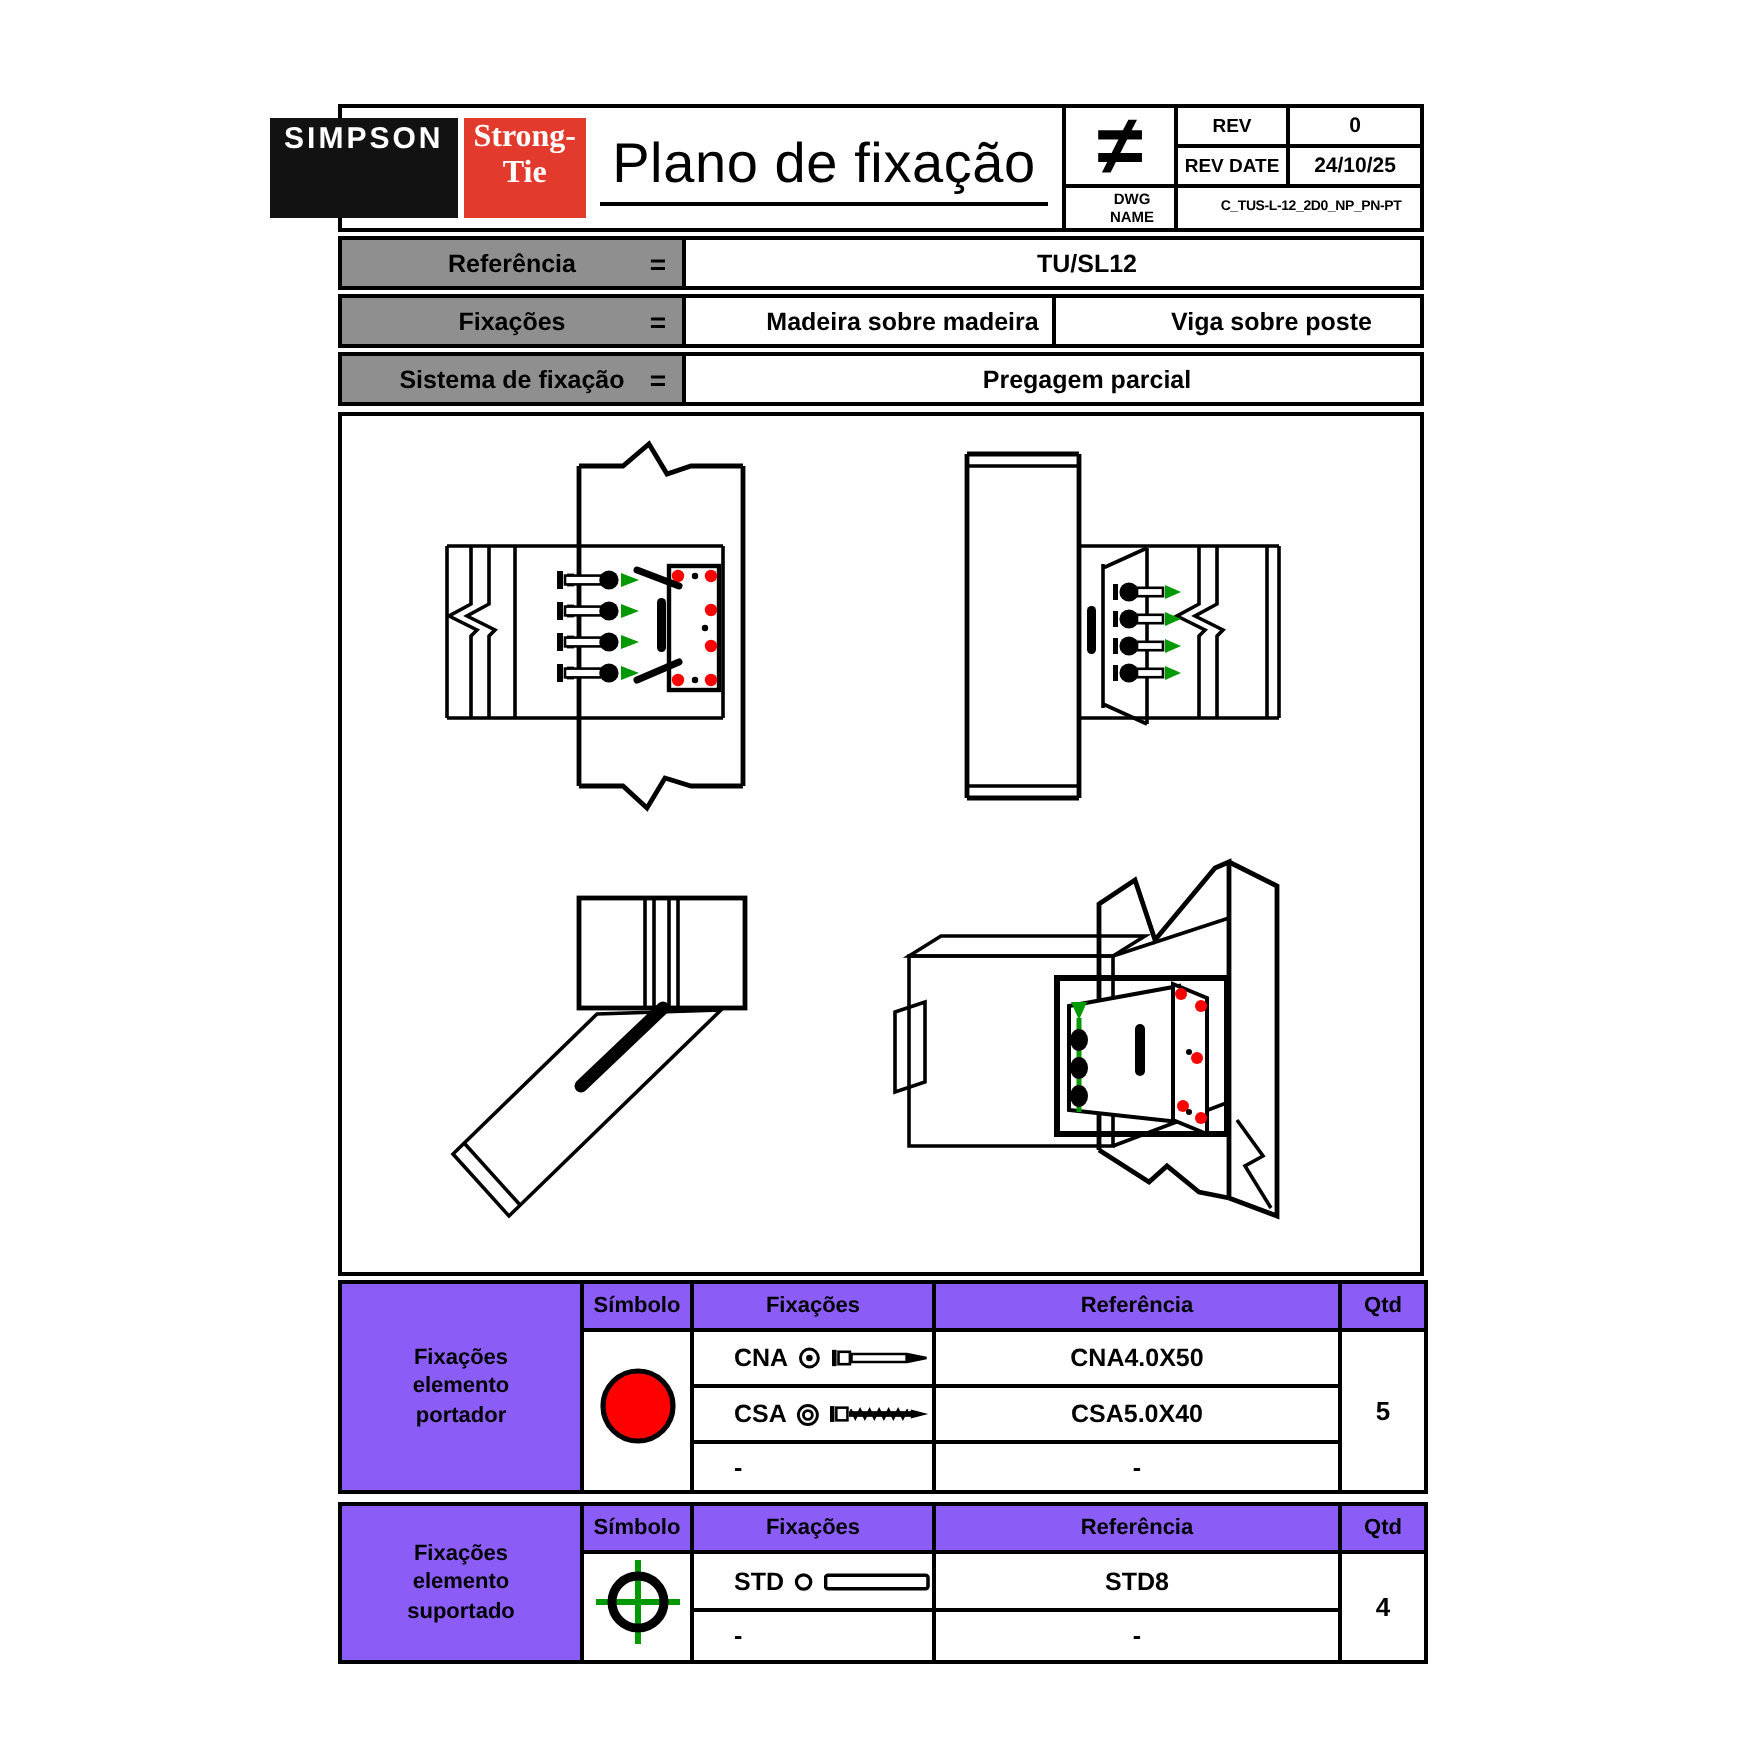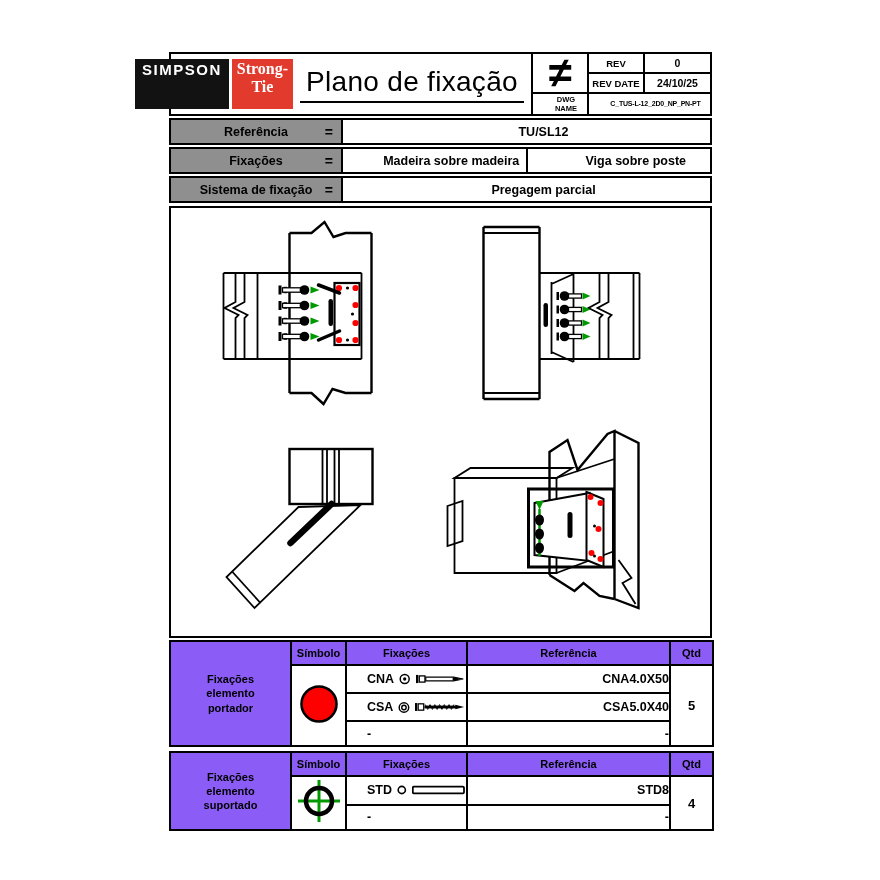--- a/index.html
+++ b/index.html
@@ -47,21 +47,21 @@
 
   
   .ftable { border-collapse:collapse; width:543px; margin-top:2px; table-layout:fixed; }
   .ftable td { border:2.5px solid #000; vertical-align:middle; }
   .g { background:#8b5cf6; font-weight:bold; font-size:11px; text-align:center; }
   .grouplabel { line-height:1.3; padding:0 14px; }
   .hrow td { height:24px; }
   .symcell { text-align:center; }
   .fixcell { padding-left:20px; height:28px; }
   .fixinner { display:flex; align-items:center; gap:5px; font-weight:bold; font-size:12.5px; }
-  .refcell { text-align:right; font-weight:bold; font-size:12.5px; }
+  .refcell { text-align:center; font-weight:bold; font-size:12.5px; }
   .qtycell { text-align:center; font-weight:bold; font-size:13px; }
   .dashrow td { height:25px; }
   .t2 { margin-top:4px; }
 </style>
 </head>
 <body>
 
 <div id="sheet">
 
   <div class="block title-block">

